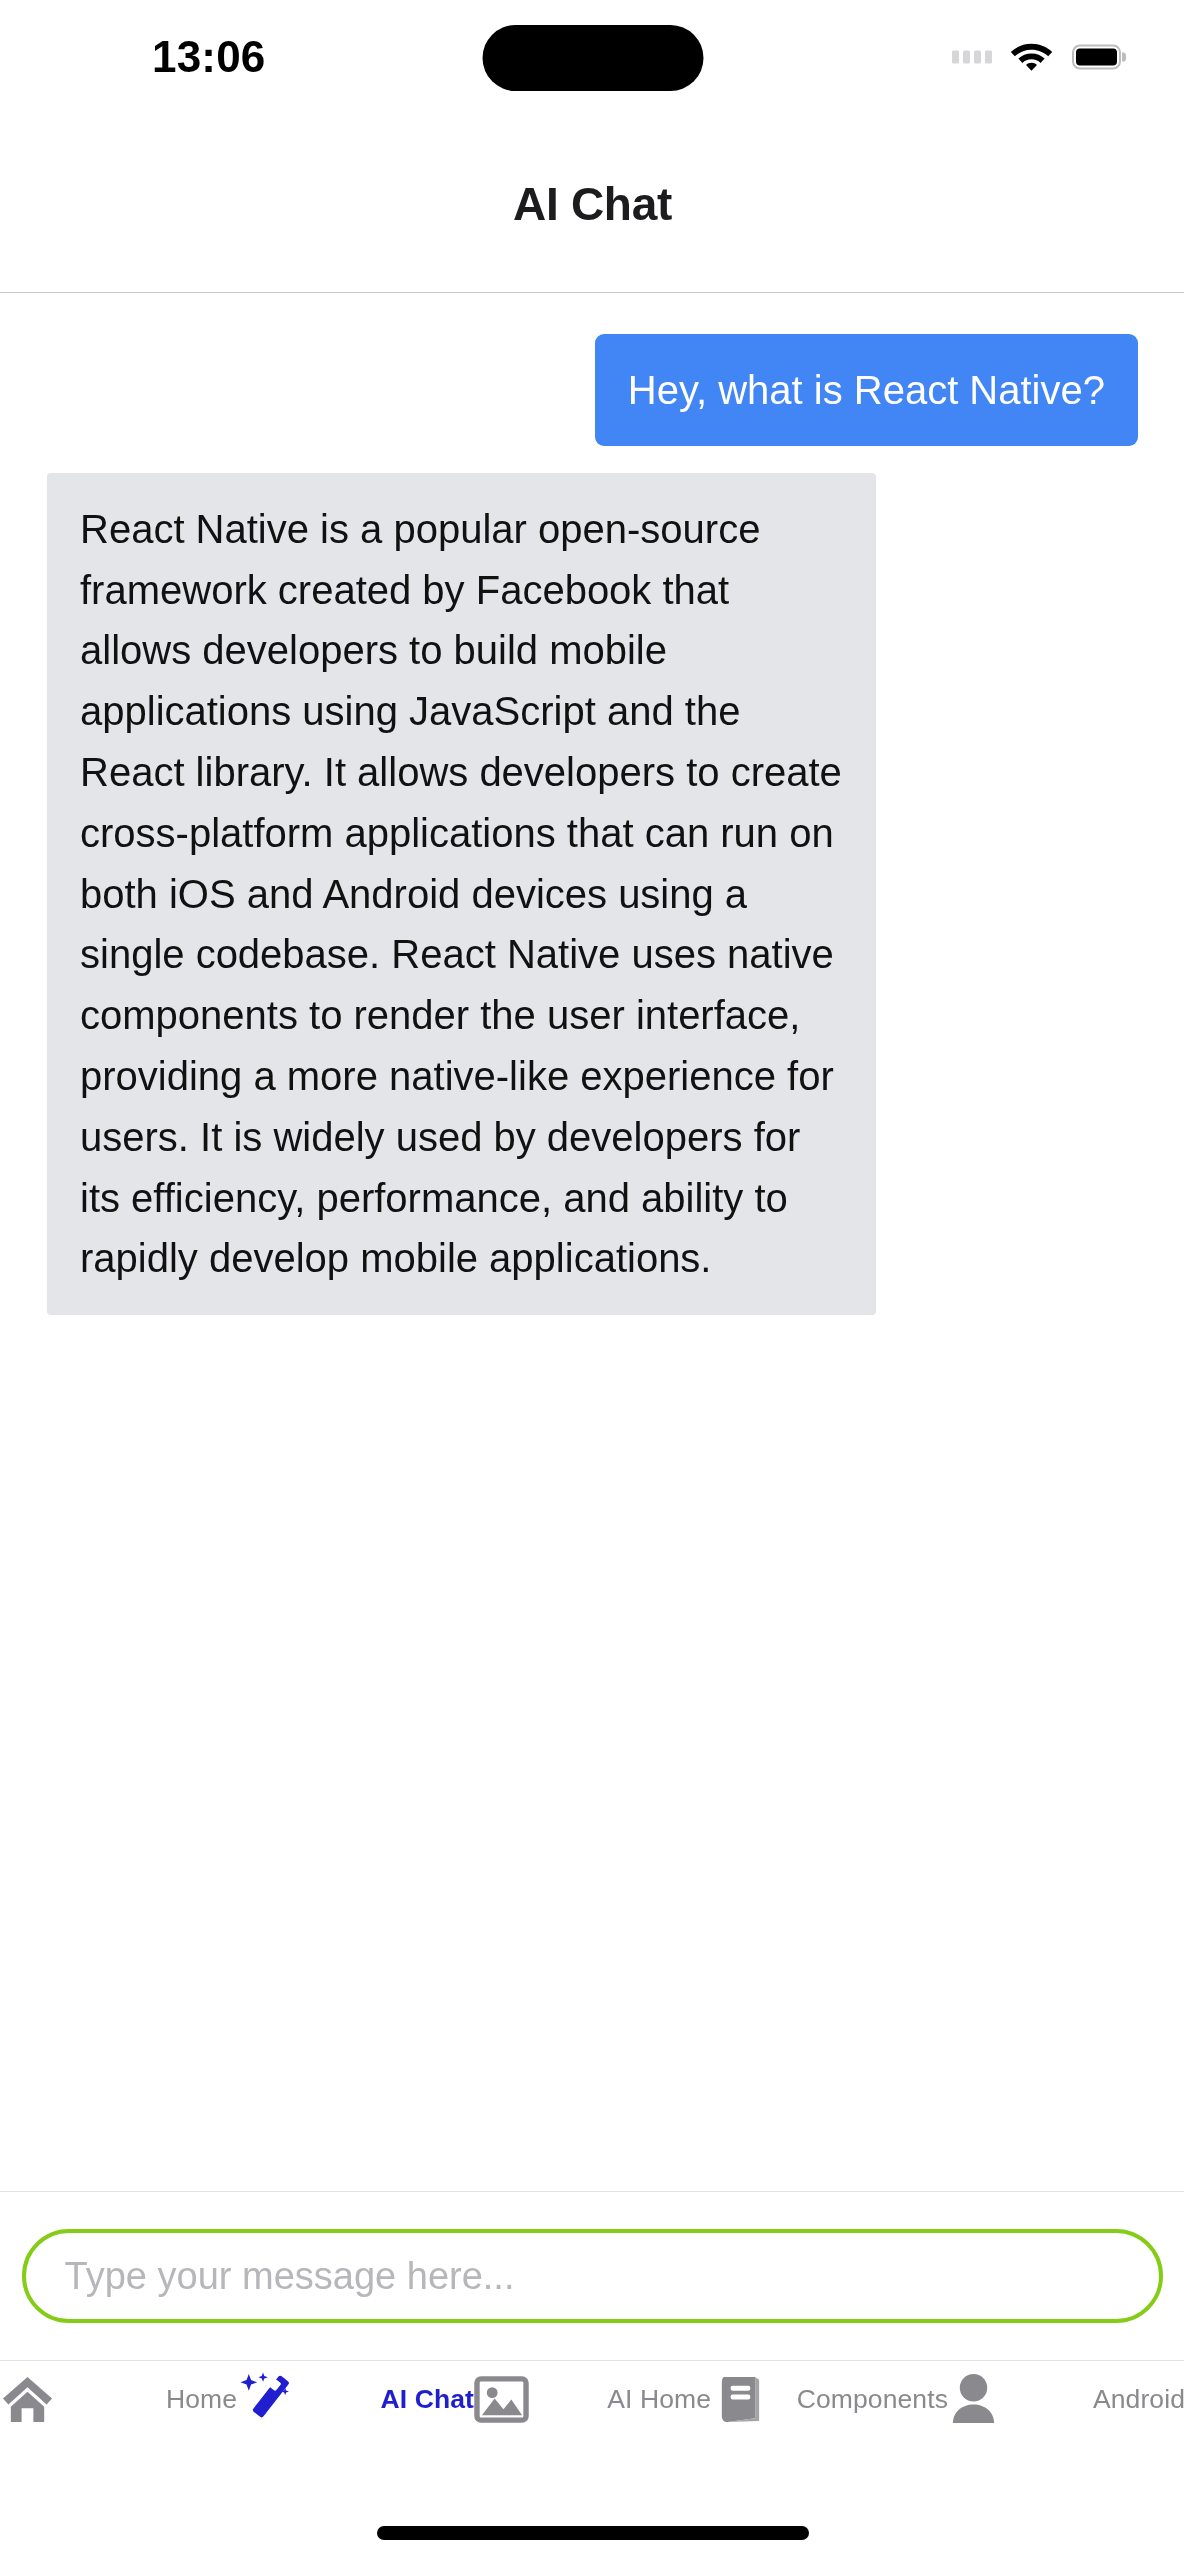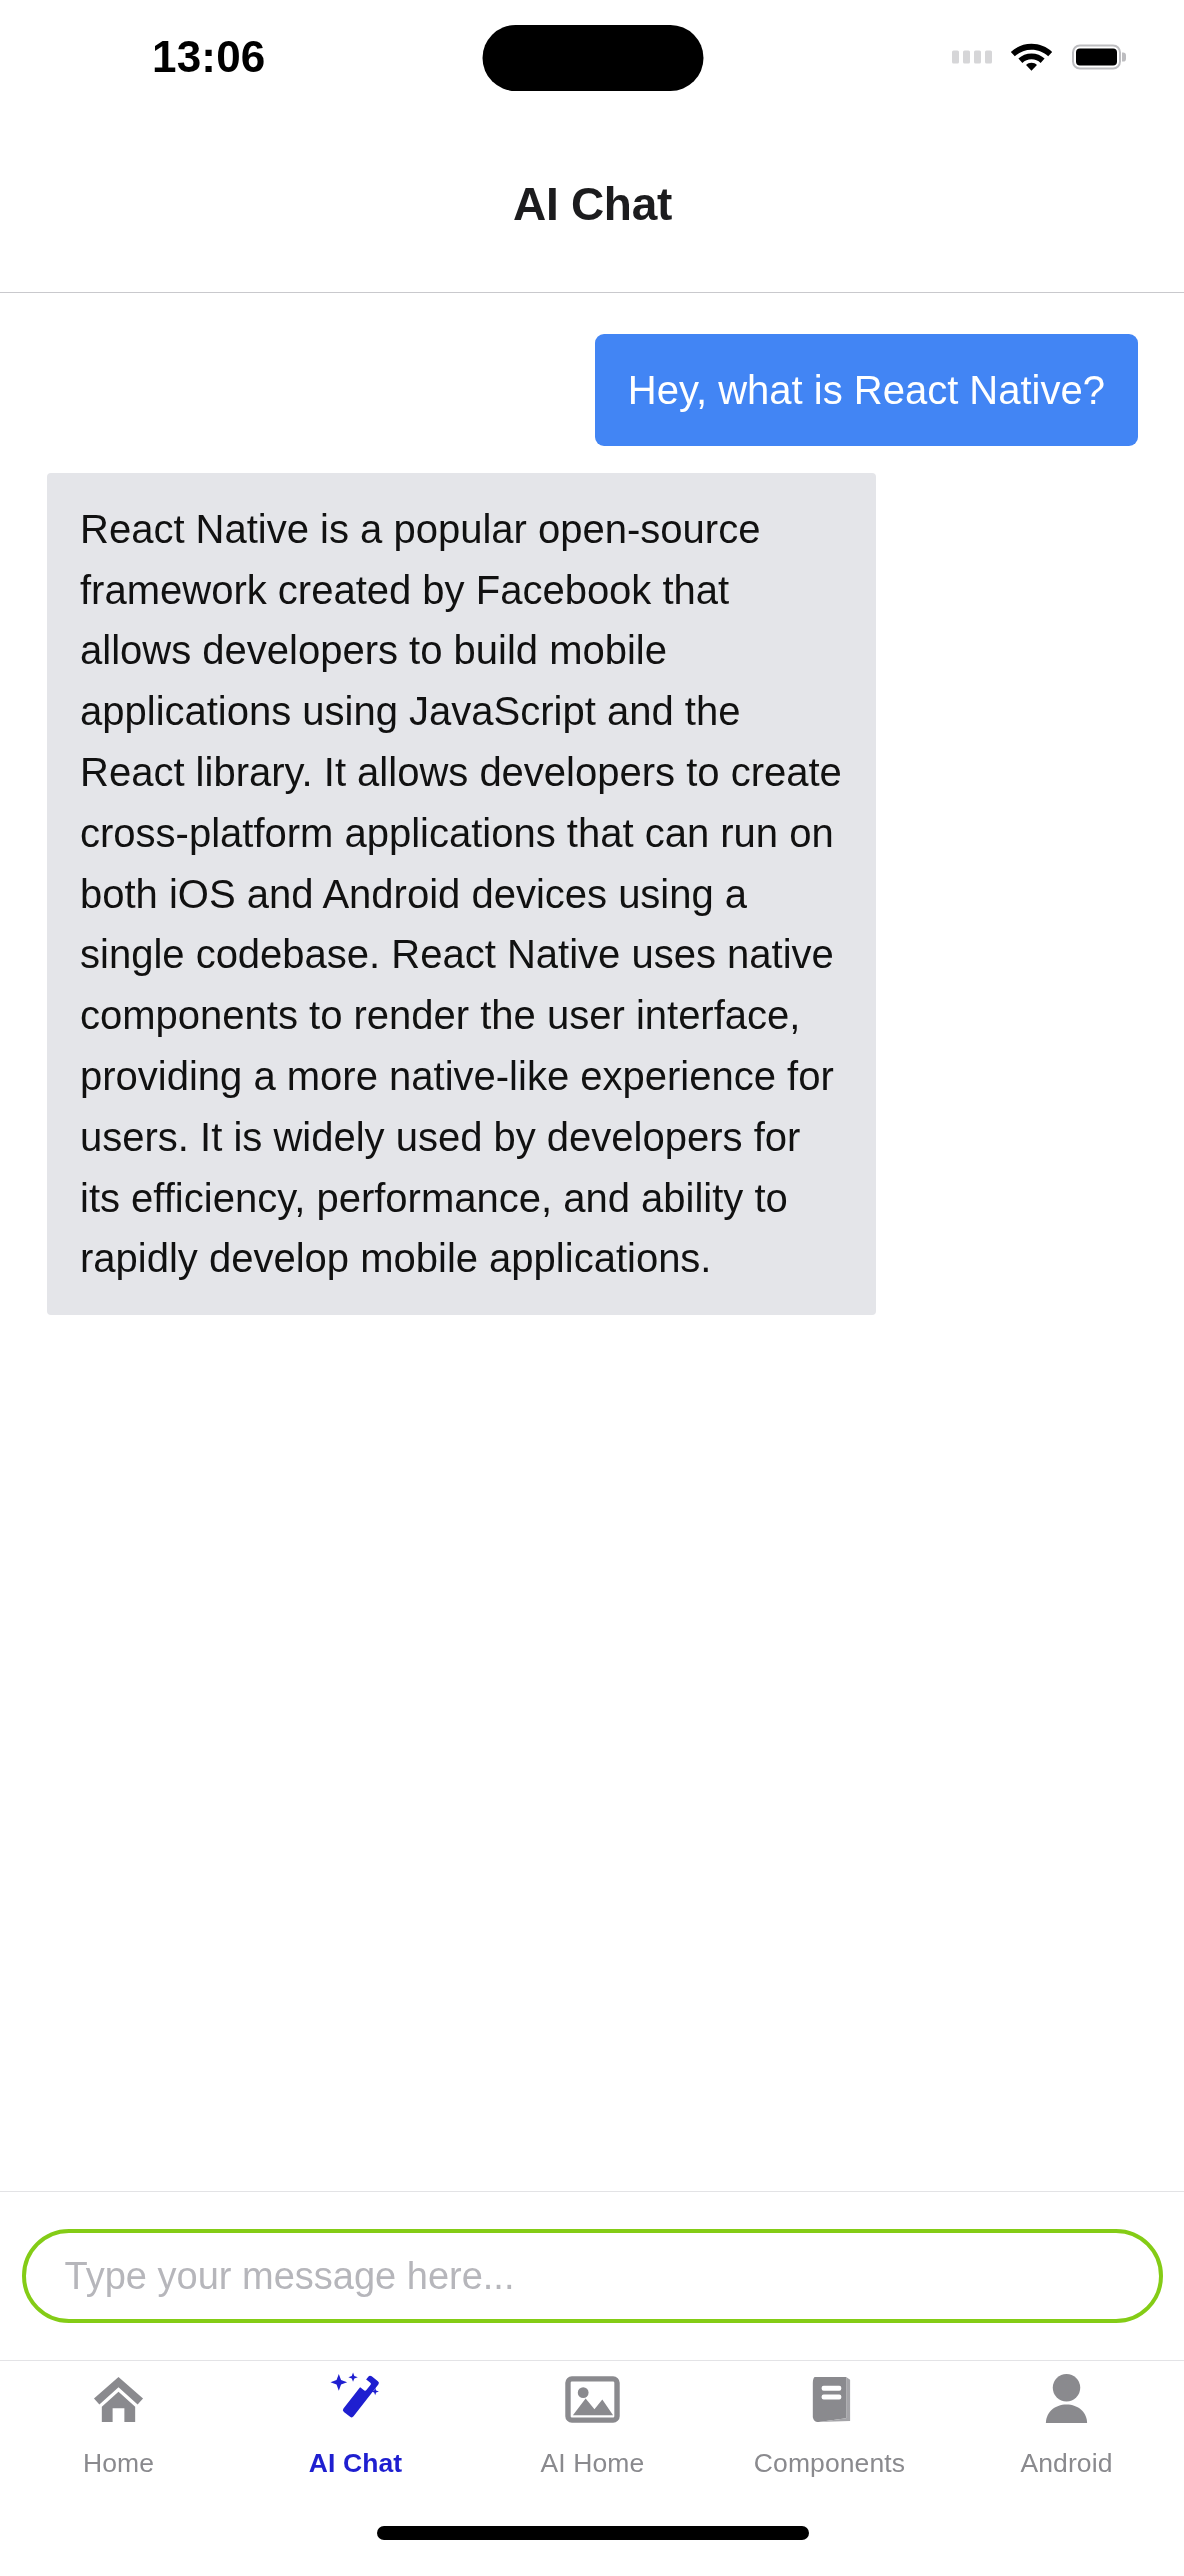--- a/index.html
+++ b/index.html
@@ -155,23 +155,23 @@
     flex:0 0 130px;
     height:130px;
     border-top:1.5px solid #e3e3e6;
     background:#ffffff;
     display:flex;
     align-items:flex-start;
     padding-top:9.8px;
   }
   .tab {
     flex:1 1 0;
-    display:flex; flex-direction:column;
-    align-items:center; justify-content:flex-end;
-    gap:20px;
+    display:flex; flex-direction:row;
+    align-items:center; justify-content:space-between;
+    gap:4px;
     cursor:pointer;
   }
   .tab-ico {
     height:57px;
     display:flex; align-items:center; justify-content:center;
   }
   .tab-label {
     font-size:26.5px;
     color:#8a8a8e;
     letter-spacing:0.1px;

